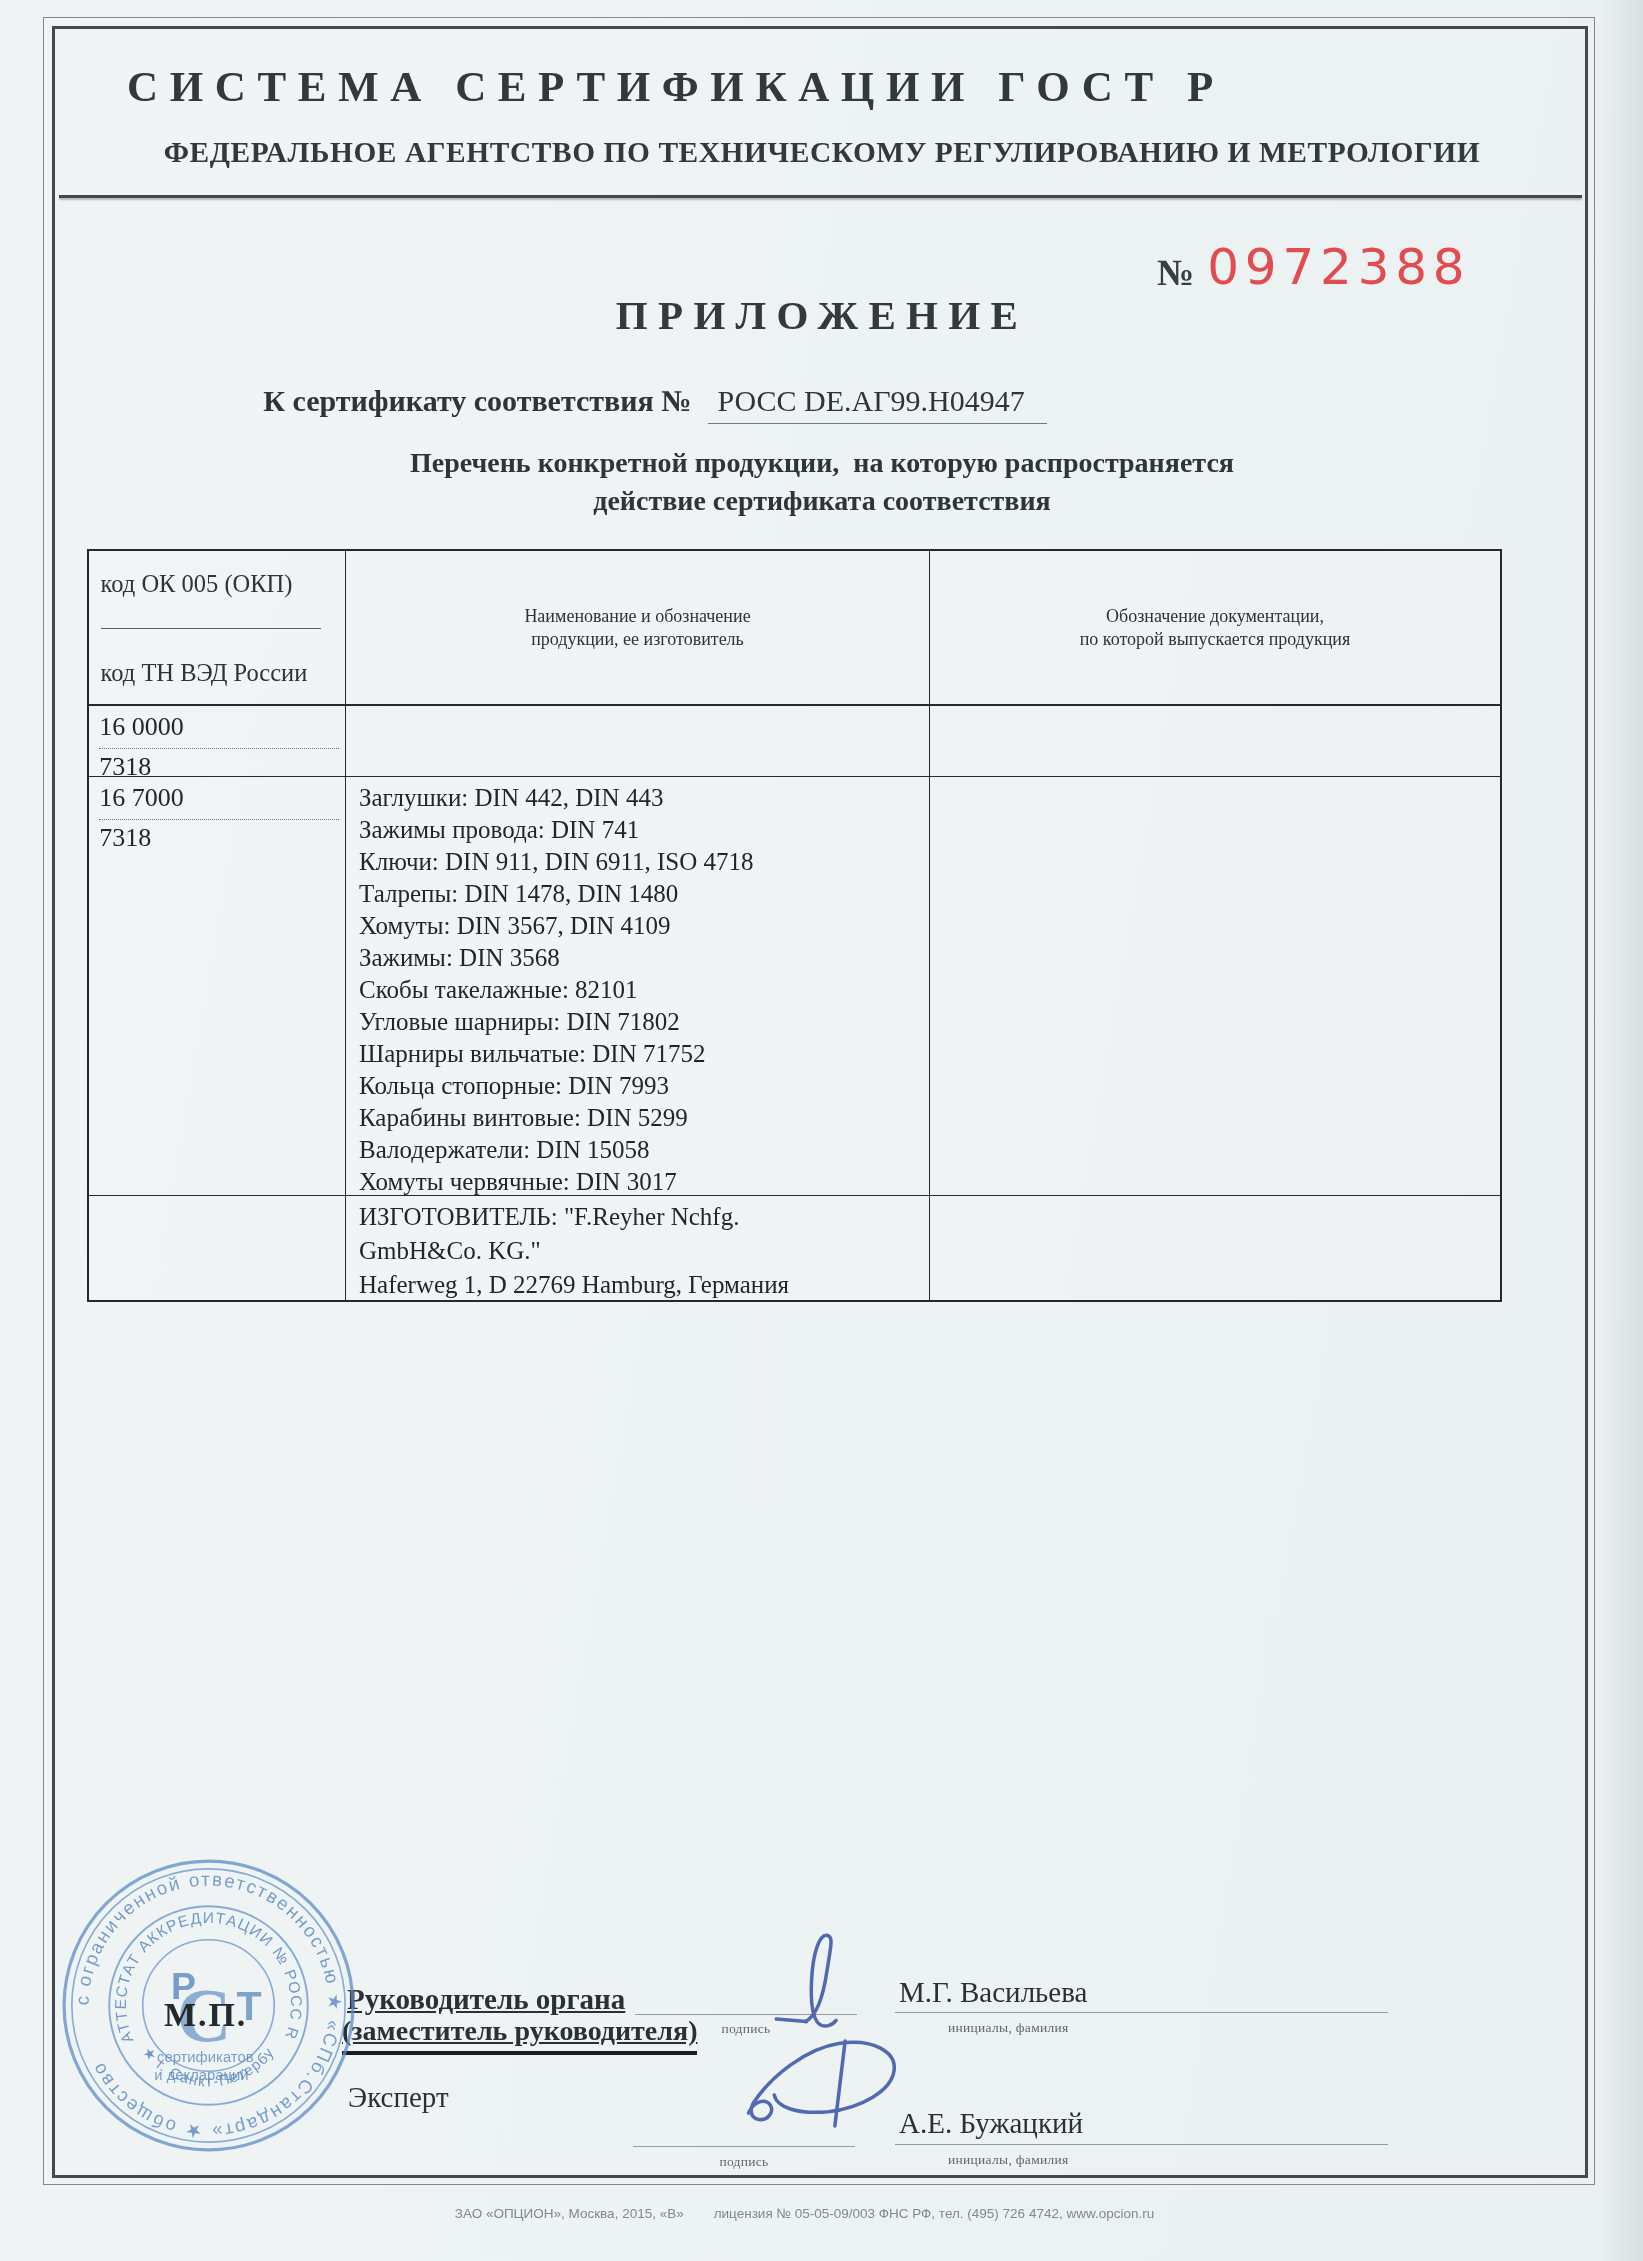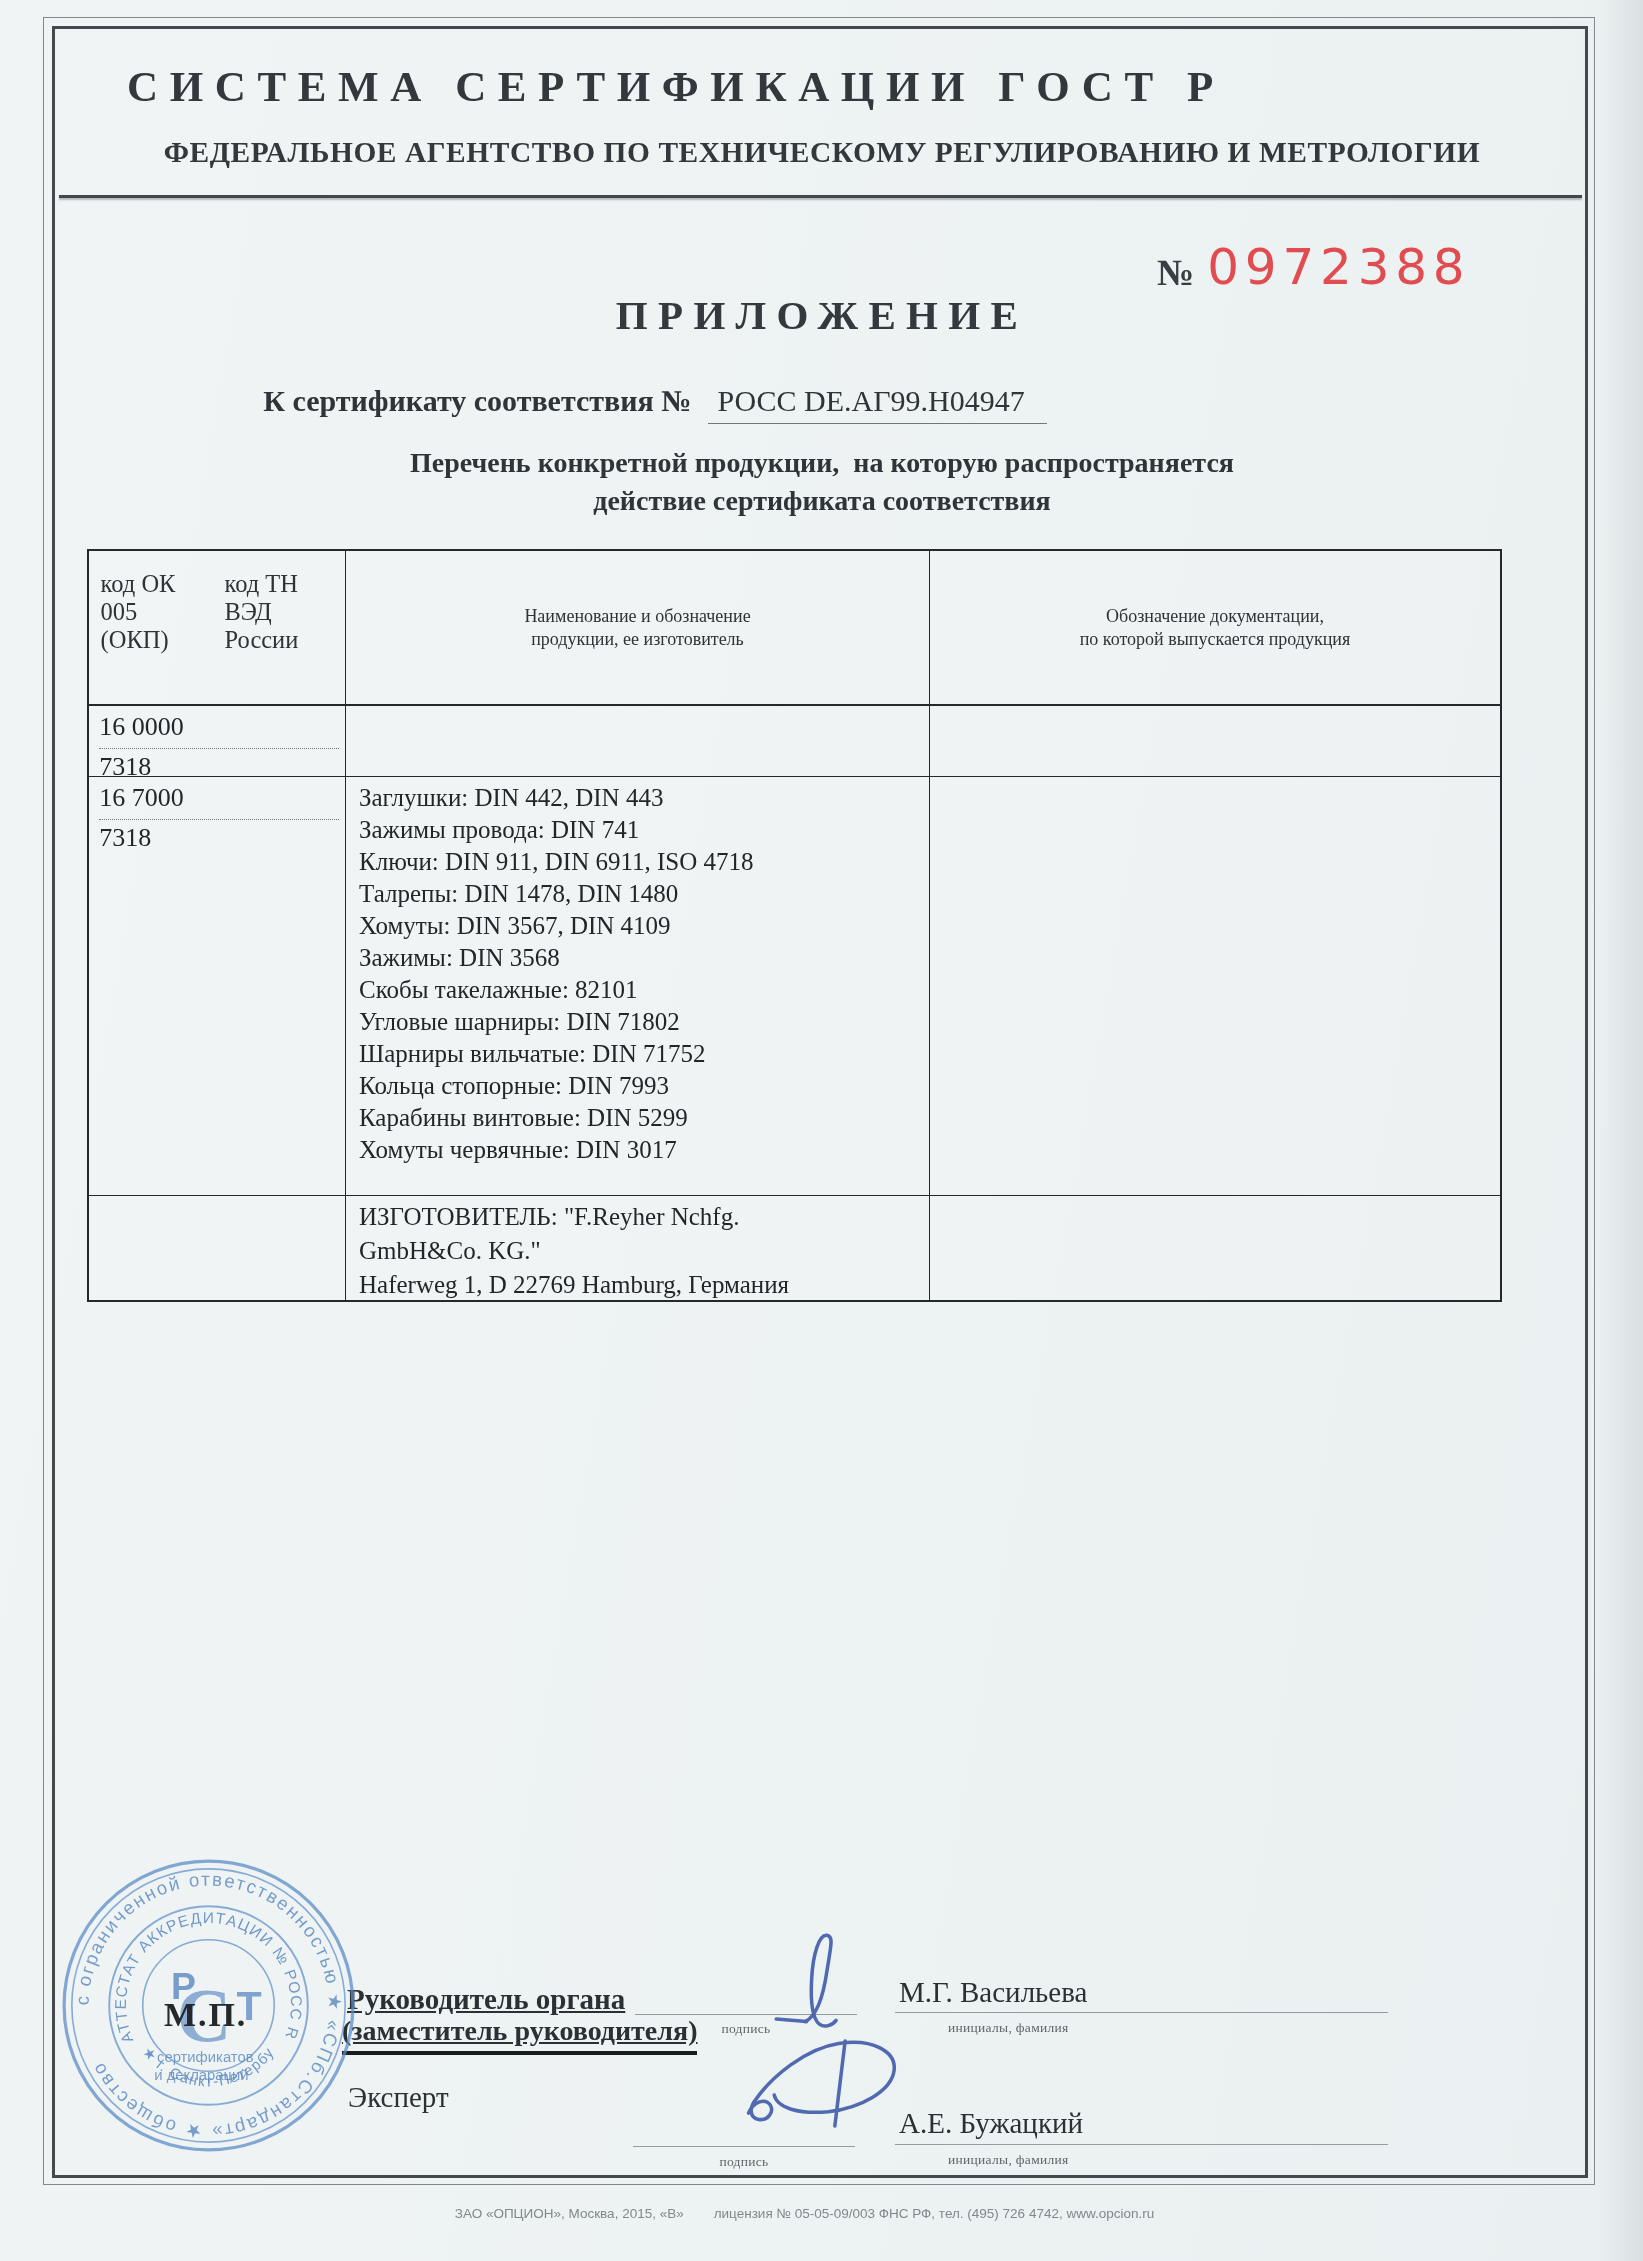--- a/index.html
+++ b/index.html
@@ -33,21 +33,21 @@
       color:#2f3438;white-space:pre;}
   .st1{top:447px;} .st2{top:485px;}
   .cert-table{position:absolute;left:87px;top:549px;width:1415px;height:753px;box-sizing:border-box;
       border:2.6px solid #26292c;display:grid;grid-template-columns:257px 584px 1fr;
       grid-template-rows:155px 71px 419px auto;background:rgba(255,255,255,.12);}
   .cell{box-sizing:border-box;border-right:1.9px solid #26292c;overflow:hidden;}
   .cell.last{border-right:none;}
   .cell.hrow{border-bottom:2.6px solid #26292c;}
   .cell.r1{border-bottom:1.9px solid #26292c;}
   .cell.r2{border-bottom:1.9px solid #26292c;}
-  .hc1{display:flex;flex-direction:row;justify-content:space-between;padding:19.3px 6.4px 17px 11.6px;
+  .hc1{display:flex;flex-direction:column;justify-content:space-between;padding:19.3px 6.4px 17px 11.6px;
       font-size:24.5px;color:#2e3337;}
   .hc1 .div-line{border-top:1.3px solid #596066;margin:3.9px 18px 3.9px 0;}
   .hcc{display:flex;flex-direction:column;justify-content:center;align-items:center;gap:2px;
       font-size:18px;color:#2e3337;text-align:center;line-height:1.15;}
   .codes{padding:6.4px 0 0 10.3px;font-size:26px;color:#23272b;}
   .codes .dot-rule{border-top:1.9px dotted #6d7377;margin:5.2px 0 3.9px 0;width:calc(100% - 6.4px);}
   .plist{padding:5.2px 0 0 13px;font-size:25px;line-height:32px;color:#22262a;}
   .mfr{padding:3.9px 0 0 13px;font-size:25px;line-height:34px;color:#22262a;}
   .sig-label{position:absolute;font-size:29px;color:#2b3034;}
   .bold{font-weight:700;text-decoration:underline;}
@@ -122,20 +122,21 @@
       <div>Зажимы провода: DIN 741</div>
       <div>Ключи: DIN 911, DIN 6911, ISO 4718</div>
       <div>Талрепы: DIN 1478, DIN 1480</div>
       <div>Хомуты: DIN 3567, DIN 4109</div>
       <div>Зажимы: DIN 3568</div>
       <div>Скобы такелажные: 82101</div>
       <div>Угловые шарниры: DIN 71802</div>
       <div>Шарниры вильчатые: DIN 71752</div>
       <div>Кольца стопорные: DIN 7993</div>
       <div>Карабины винтовые: DIN 5299</div>
+      <div>Валодержатели: DIN 15058</div>
       <div>Хомуты червячные: DIN 3017</div>
     </div>
     <div class="cell r2 last"></div>
 
     <div class="cell"></div>
     <div class="cell mfr">
       <div>ИЗГОТОВИТЕЛЬ: "F.Reyher Nchfg.</div>
       <div>GmbH&amp;Co. KG."</div>
       <div>Haferweg 1, D 22769 Hamburg, Германия</div>
     </div>

